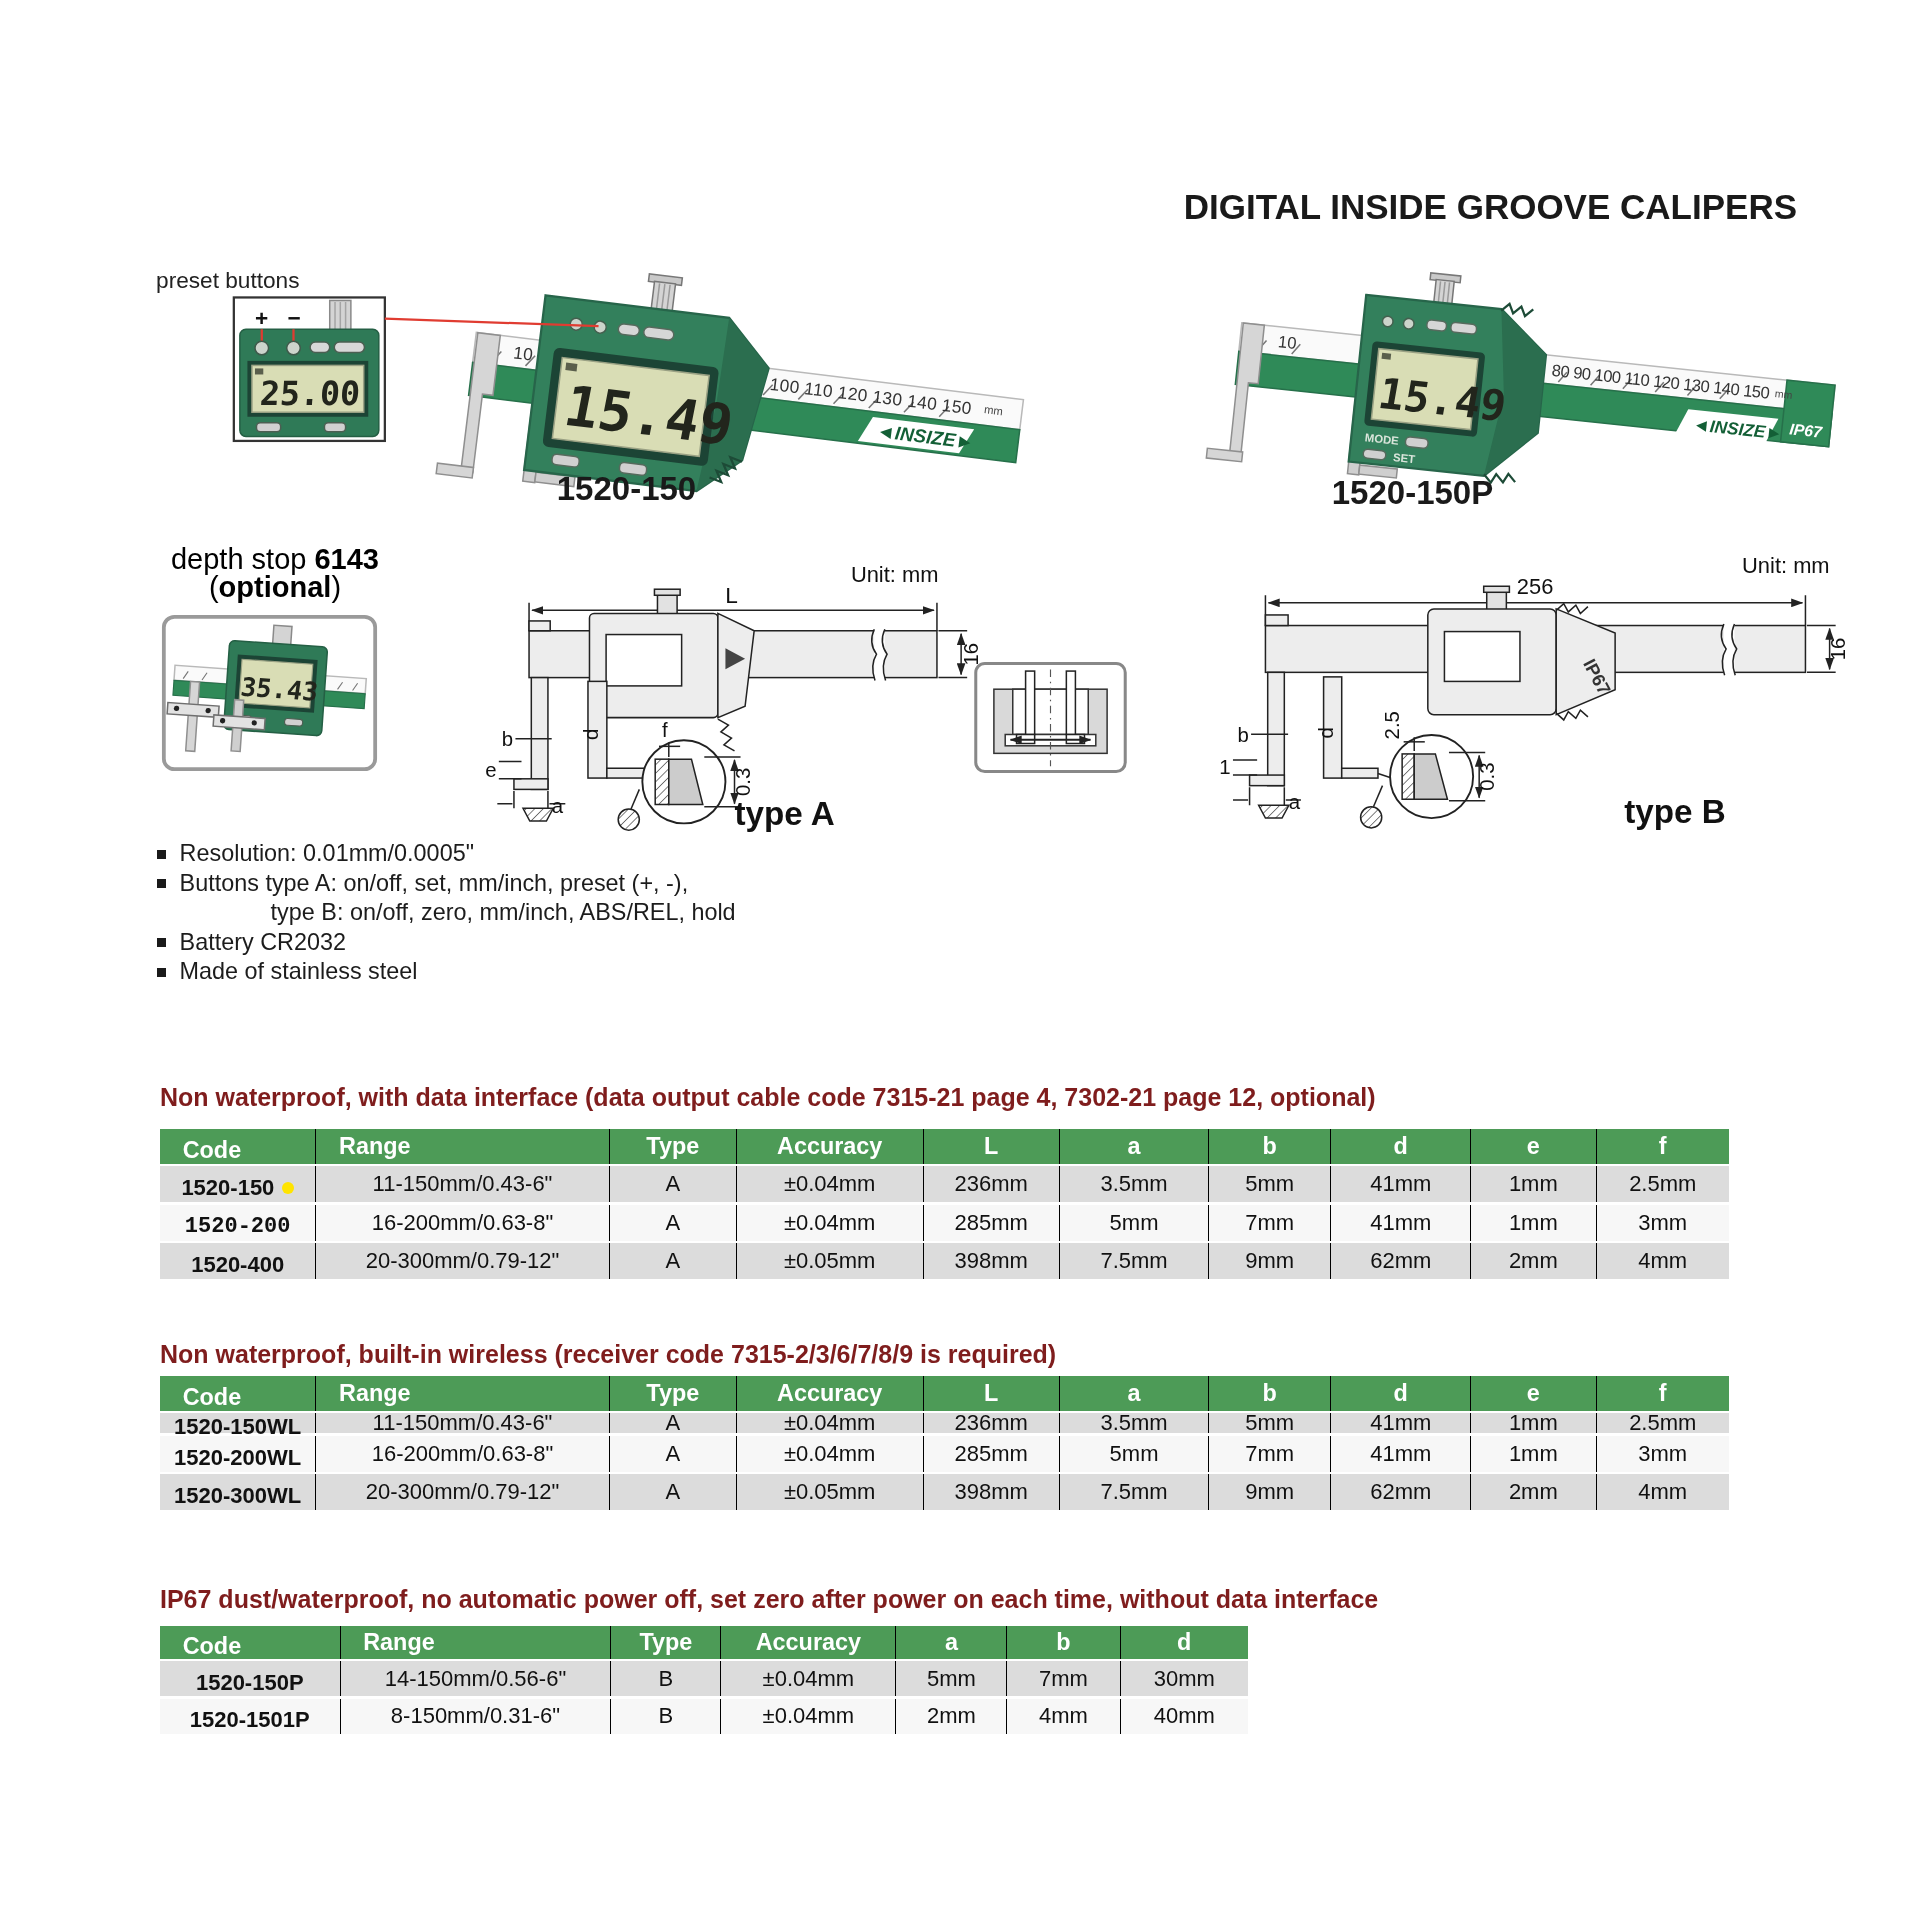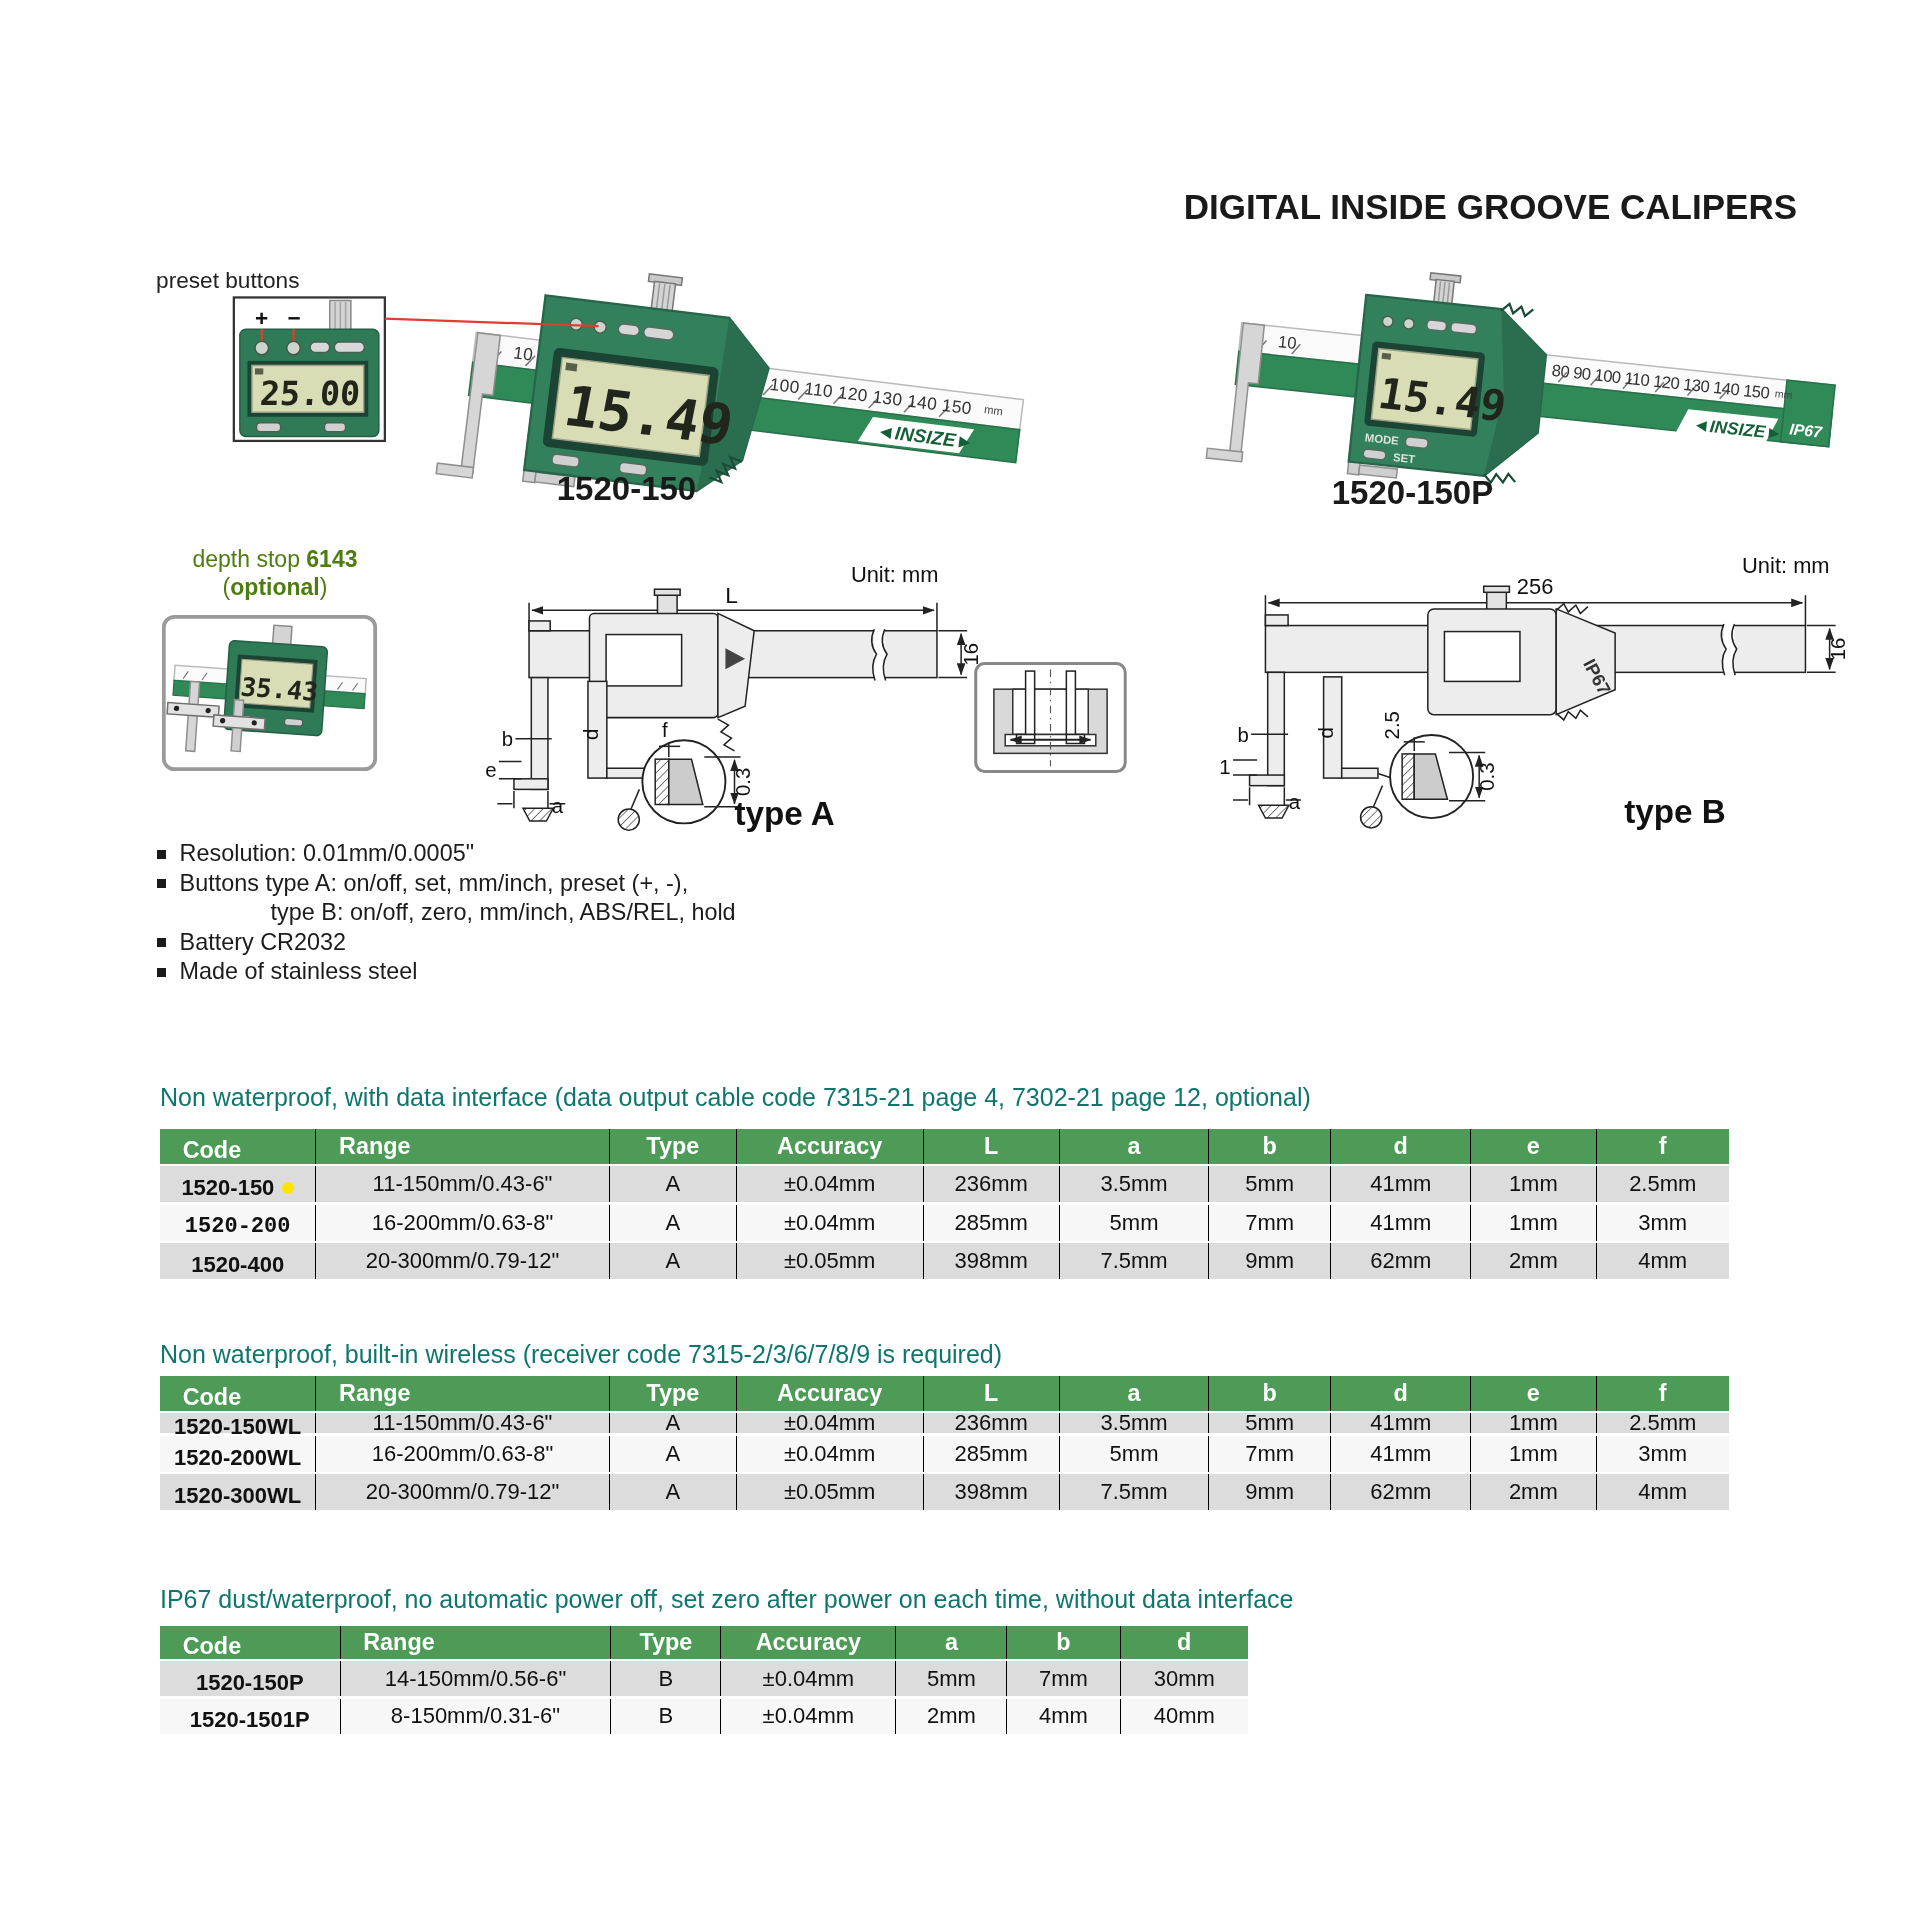--- a/index.html
+++ b/index.html
@@ -13,28 +13,28 @@
   .lcd{font-family:"DejaVu Sans Mono",monospace;font-weight:700;}
 
   #title{top:187px;left:1042px;width:755px;text-align:right;
          font-size:35px;font-weight:700;color:#1a1a1a;letter-spacing:0;}
 
   .caption{font-size:33px;font-weight:700;color:#1a1a1a;text-align:center;}
   #cap-left{top:470px;left:468px;width:317px;}
   #cap-right{top:474px;left:1254px;width:317px;}
 
   #depth-label{top:545px;left:143px;width:264px;text-align:center;
-               font-size:23px;line-height:28px;color:#4d7c0f;}
+               font-size:29px;line-height:28px;color:#000000;}
 
   #features-list{top:840px;left:157px;width:1057px;font-size:23.4px;color:#1c1c1c;}
   .feat{display:flex;align-items:flex-start;min-height:29.5px;}
   .feat .sq{flex:0 0 9px;width:9px;height:9px;background:#1a1a1a;margin:9.8px 13.6px 0 0;}
   .feat.indent1{margin-left:91px;}
 
-  .tbl-heading{font-size:25px;font-weight:400;color:#0f766e;}
+  .tbl-heading{font-size:25px;font-weight:700;color:#7f1d1d;}
   #th-0{top:1083px;left:160px;width:1662px;}
   #th-1{top:1340px;left:160px;width:1662px;}
   #th-2{top:1585px;left:160px;width:1662px;}
 
   .ptable{position:absolute;}
   #tbl-0{top:1129px;left:160px;width:1569px;}
   #tbl-1{top:1376px;left:160px;width:1569px;}
   #tbl-2{top:1626px;left:160px;width:1088px;}
   .trow{display:flex;margin-top:2.3px;}
   .trow.thead{margin-top:0;background:#4d9b57;}

